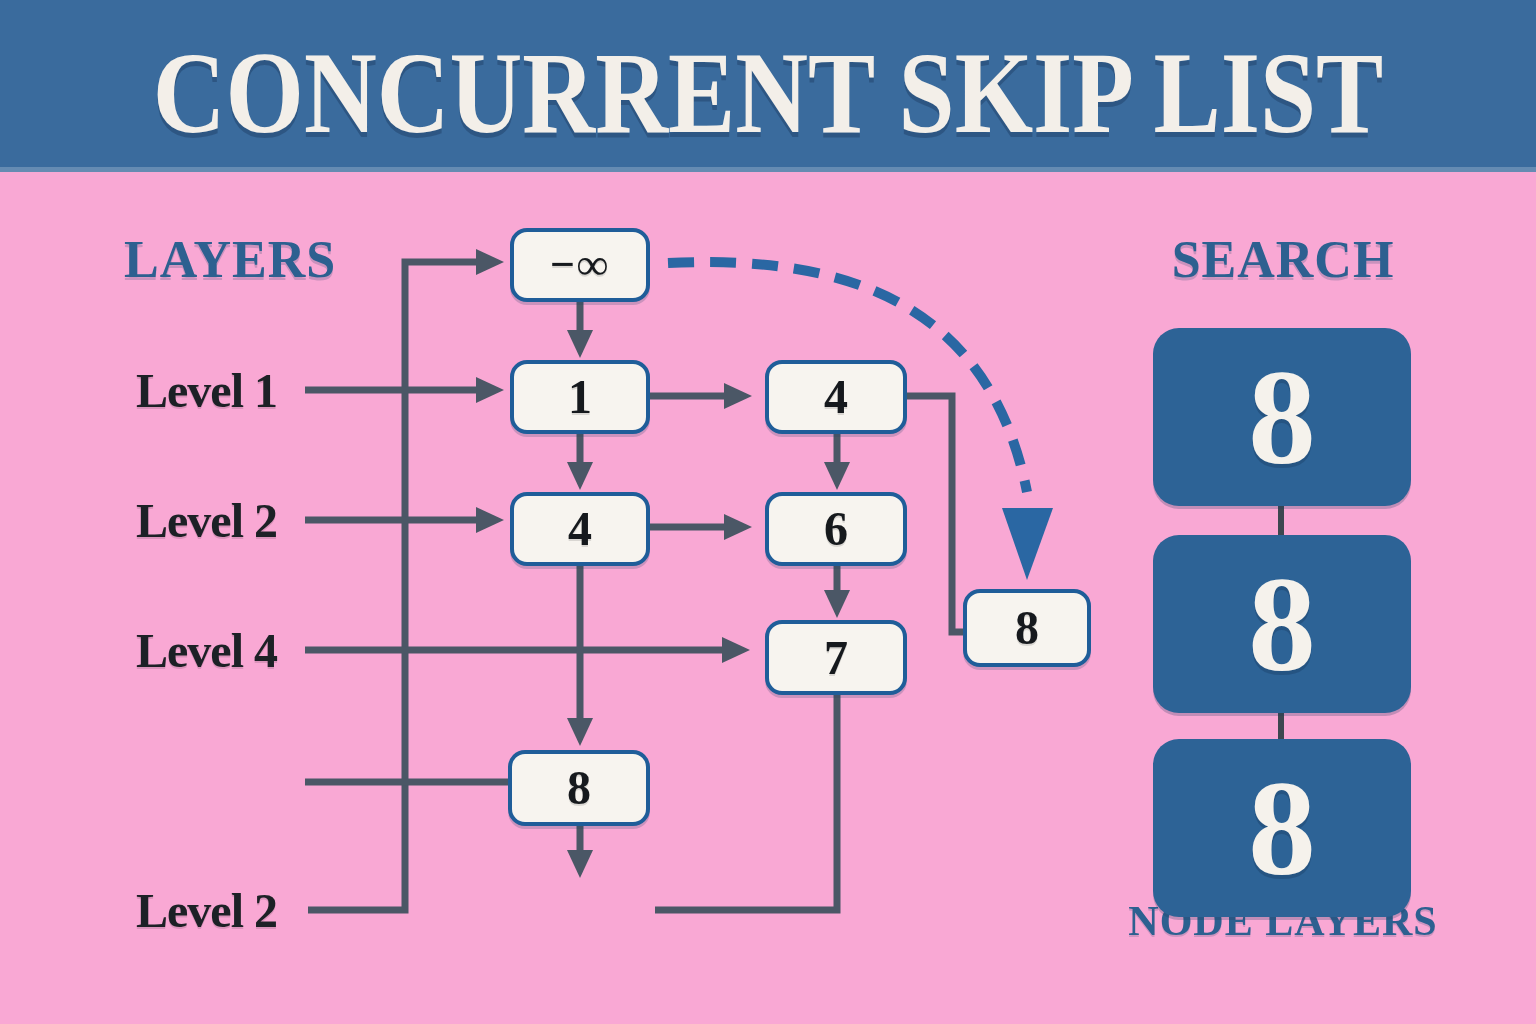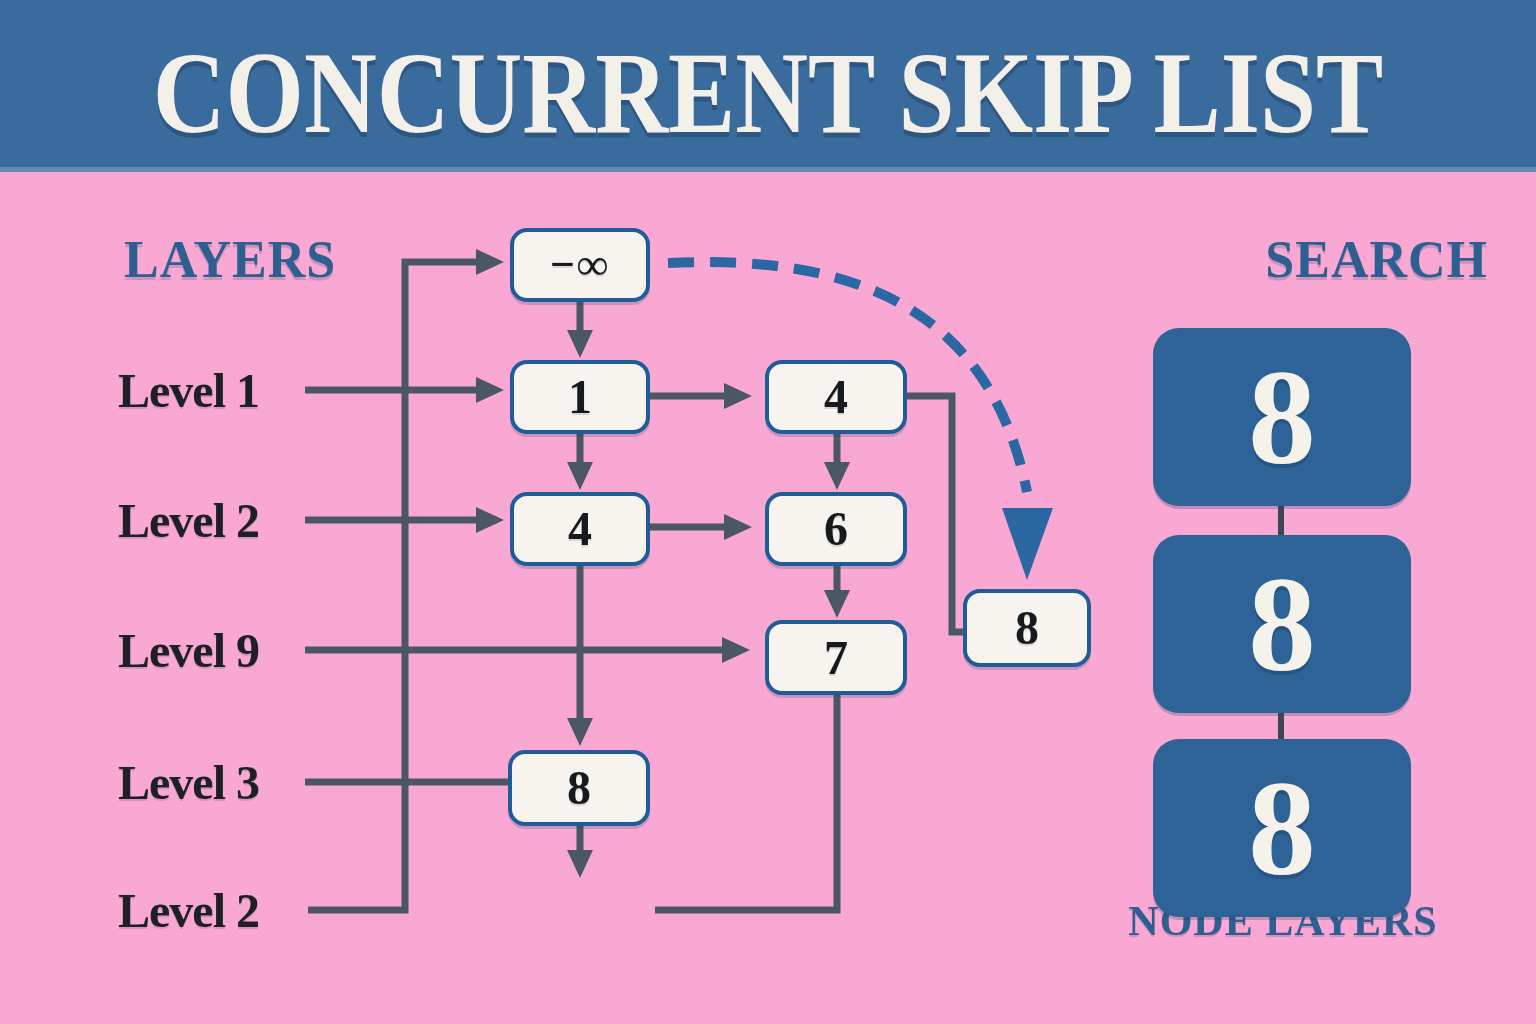--- a/index.html
+++ b/index.html
@@ -18,21 +18,21 @@
     transform:scale(0.90,1.04);transform-origin:center top;
     text-shadow:0 5px 0 rgba(30,62,100,.45);white-space:nowrap;
   }
   
   .panel-heading{
     position:absolute;font-size:52px;font-weight:700;color:#2d6090;
     letter-spacing:1px;text-shadow:0 3px 0 rgba(35,70,110,.22);line-height:1;
   }
   
   .lvl{
-    position:absolute;left:118px;font-size:48px;font-weight:700;color:#1d2126;
+    position:absolute;left:136px;font-size:48px;font-weight:700;color:#1d2126;
     letter-spacing:-1px;line-height:1;text-shadow:0 2px 0 rgba(0,0,0,.12);
   }
   
   .node{
     position:absolute;box-sizing:border-box;background:#f7f4ef;
     border:4px solid #1f5d99;border-radius:17px;display:flex;
     align-items:center;justify-content:center;z-index:2;
     box-shadow:0 3px 0 rgba(40,70,105,.22);
   }
   .node span{
@@ -49,21 +49,21 @@
   .search-box span{
     font-size:135px;font-weight:700;color:#f5f2ec;line-height:1;
     text-shadow:0 4px 0 rgba(20,50,85,.3);
   }
   .caption{
     position:absolute;left:1103px;top:900px;width:360px;text-align:center;
     font-size:42px;font-weight:700;color:#2d6090;letter-spacing:1px;
     text-shadow:0 2px 0 rgba(35,70,110,.2);line-height:1;
   }
   .search-heading-wrap{
-    position:absolute;left:1128px;top:234px;width:360px;text-align:right;
+    position:absolute;left:1103px;top:234px;width:360px;text-align:center;
   }
   svg.wires{position:absolute;left:0;top:0;z-index:1;}
 </style>
 </head>
 <body>
 
 <div class="canvas">
 
   <div class="header">
     <div class="title">CONCURRENT SKIP LIST</div>
@@ -113,22 +113,21 @@
 
     <g stroke="#3d4750" stroke-width="6">
       <path d="M1281 506 V535"></path>
       <path d="M1281 713 V739"></path>
     </g>
   </svg>
 
   <div class="panel-heading" style="left:124px;top:234px">LAYERS</div>
   <div class="lvl" style="top:367px">Level 1</div>
   <div class="lvl" style="top:497px">Level 2</div>
-  <div class="lvl" style="top:627px">Level 9</div>
-  <div class="lvl" style="top:759px">Level 3</div>
+  <div class="lvl" style="top:627px">Level 4</div>
   <div class="lvl" style="top:887px">Level 2</div>
 
   <div class="node head" style="left:510px;top:228px;width:140px;height:74px">
     <span>−∞</span>
   </div>
   <div class="node" style="left:510px;top:360px;width:140px;height:74px">
     <span>1</span>
   </div>
   <div class="node" style="left:510px;top:492px;width:140px;height:74px">
     <span>4</span>

